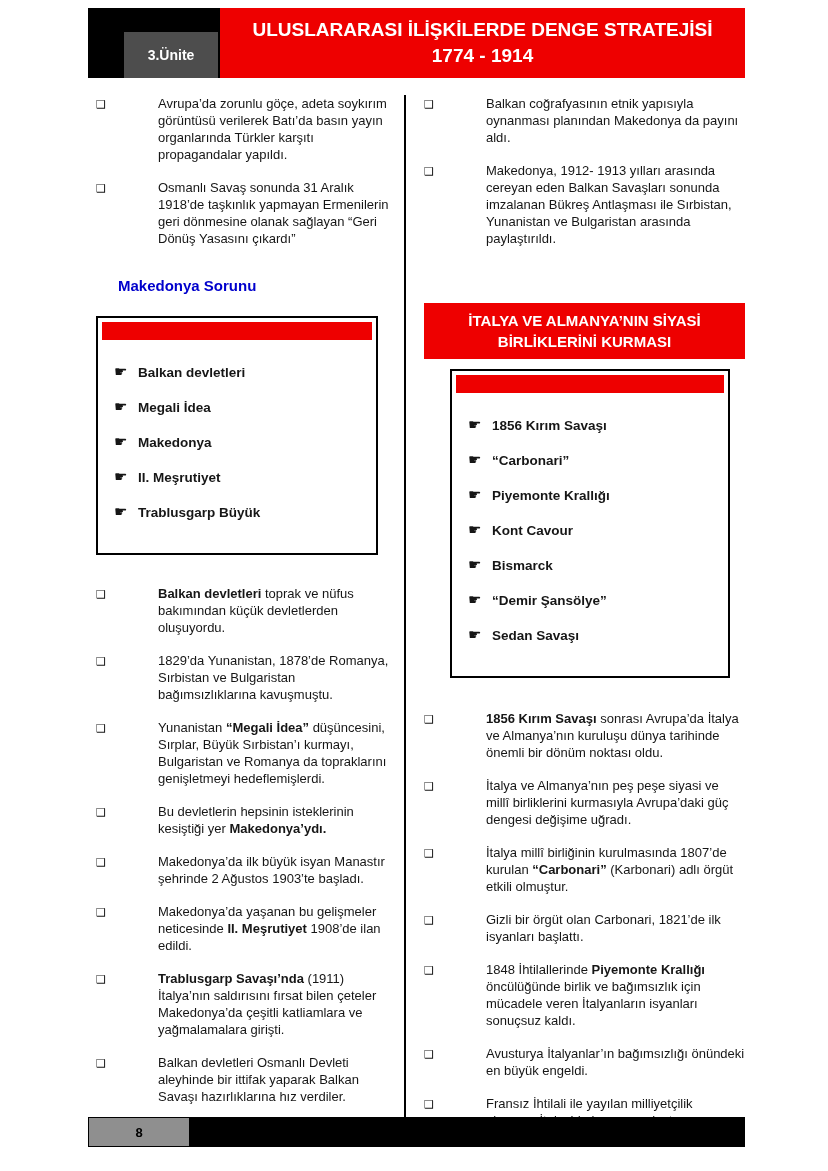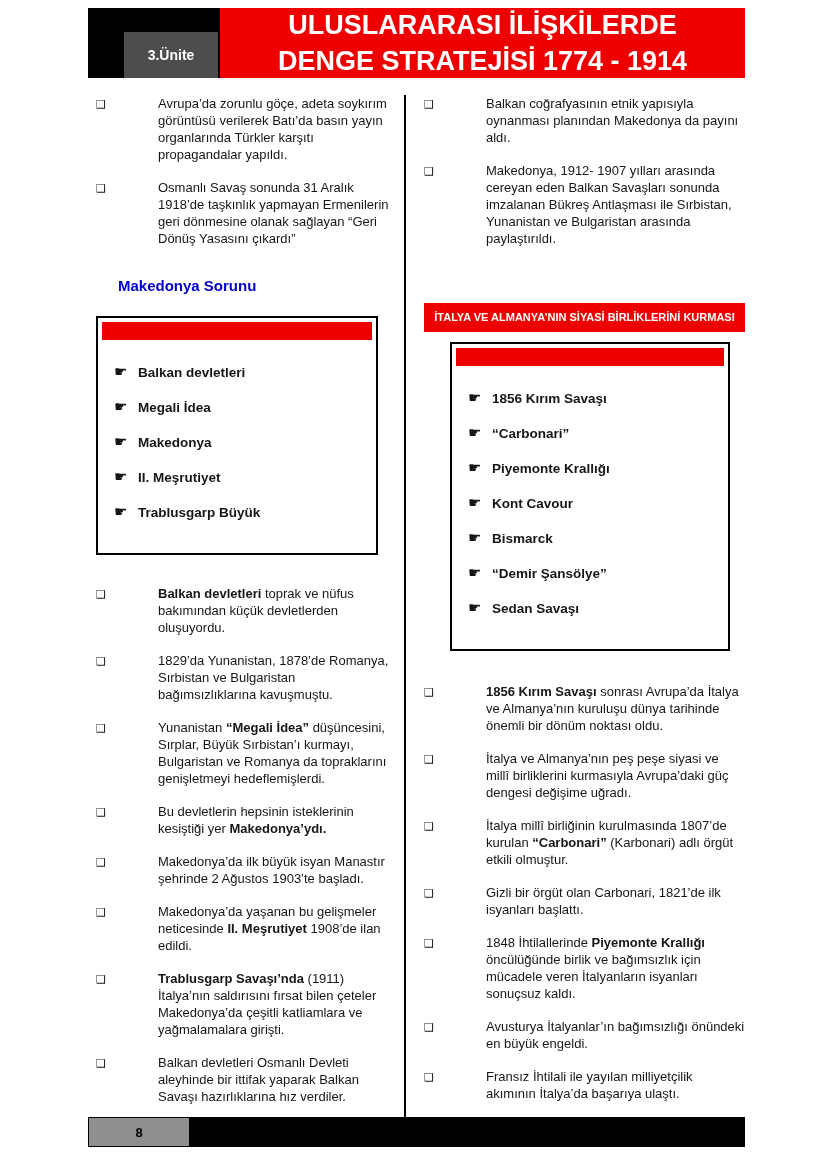--- a/index.html
+++ b/index.html
@@ -14,21 +14,21 @@
     position:absolute; left:88px; top:8px; width:657px; height:70px;
     display:flex; background:#000;
   }
   .unit-cell { width:132px; background:#000; display:flex; align-items:flex-end; justify-content:center;padding-left:34px; }
   .unit-box {
     background:#4d4d4d; color:#fff; font-weight:bold; font-size:14px;
     width:94px; height:46px; display:flex; align-items:center; justify-content:center;
   }
   .title-banner {
     flex:1; background:var(--accent-red,#ee0000); color:#fff; font-weight:bold;
-    font-size:27px; line-height:1.35; text-align:center;
+    font-size:19px; line-height:1.35; text-align:center;
     display:flex; align-items:center; justify-content:center; padding:2px 12px;
   }
   .title-banner span { display:block; max-width:480px; }
   
   .content {
     position:absolute; left:88px; top:95px; width:657px; min-height:1012px;
     display:flex; align-items:stretch;
   }
   .col-left  { width:316px; padding:0 12px 0 8px; }
   .divider   { width:2px; background:#000; }
@@ -43,21 +43,21 @@
   }
   .keyword-box {
     border:2px solid #000; width:282px; padding:4px 4px 14px 4px; margin:0 0 30px 0;
     background:#fff;
   }
   .keyword-box .redbar { height:18px; background:var(--accent-red,#ee0000); }
   .kw-list { padding-top:6px; }
   .kw-item { display:flex; font-size:13.5px; font-weight:bold; margin:18px 0 18px 12px; line-height:17px; }
   .kw-item .marker { flex:none; width:24px; font-size:15px; line-height:15px; }
   .red-banner {
-    background:var(--accent-red,#ee0000); color:#fff; font-weight:bold; font-size:11px;
+    background:var(--accent-red,#ee0000); color:#fff; font-weight:bold; font-size:15px;
     line-height:1.4; text-align:center; padding:7px 10px; margin:56px 0 10px 0;
   }
   .col-right .keyword-box { margin-left:26px; width:280px; margin-bottom:32px; }
   
   .footer {
     position:absolute; left:88px; bottom:24px; width:657px; height:30px;
     background:#000; display:flex; align-items:stretch;
   }
   .page-num-box {
     width:100px; background:#8f8f8f; color:#000; font-weight:bold; font-size:13px;
@@ -164,21 +164,21 @@
     <div class="divider"></div>
 
     <section class="col-right">
       <div>
           <div class="bullet-item">
             <span class="marker">❑</span>
             <span class="text"><span>Balkan coğrafyasının etnik yapısıyla oynanması planından Makedonya da payını aldı.</span></span>
           </div>
           <div class="bullet-item">
             <span class="marker">❑</span>
-            <span class="text"><span>Makedonya, 1912- 1907 yılları arasında cereyan eden Balkan Savaşları sonunda imzalanan Bükreş Antlaşması ile Sırbistan, Yunanistan ve Bulgaristan arasında paylaştırıldı.</span></span>
+            <span class="text"><span>Makedonya, 1912- 1913 yılları arasında cereyan eden Balkan Savaşları sonunda imzalanan Bükreş Antlaşması ile Sırbistan, Yunanistan ve Bulgaristan arasında paylaştırıldı.</span></span>
           </div>
         </div>
 
       <div class="red-banner">İTALYA VE ALMANYA’NIN SİYASİ BİRLİKLERİNİ KURMASI</div>
 
       <div class="keyword-box">
         <div class="redbar"></div>
         <div class="kw-list">
             <div class="kw-item">
               <span class="marker">☛</span>

